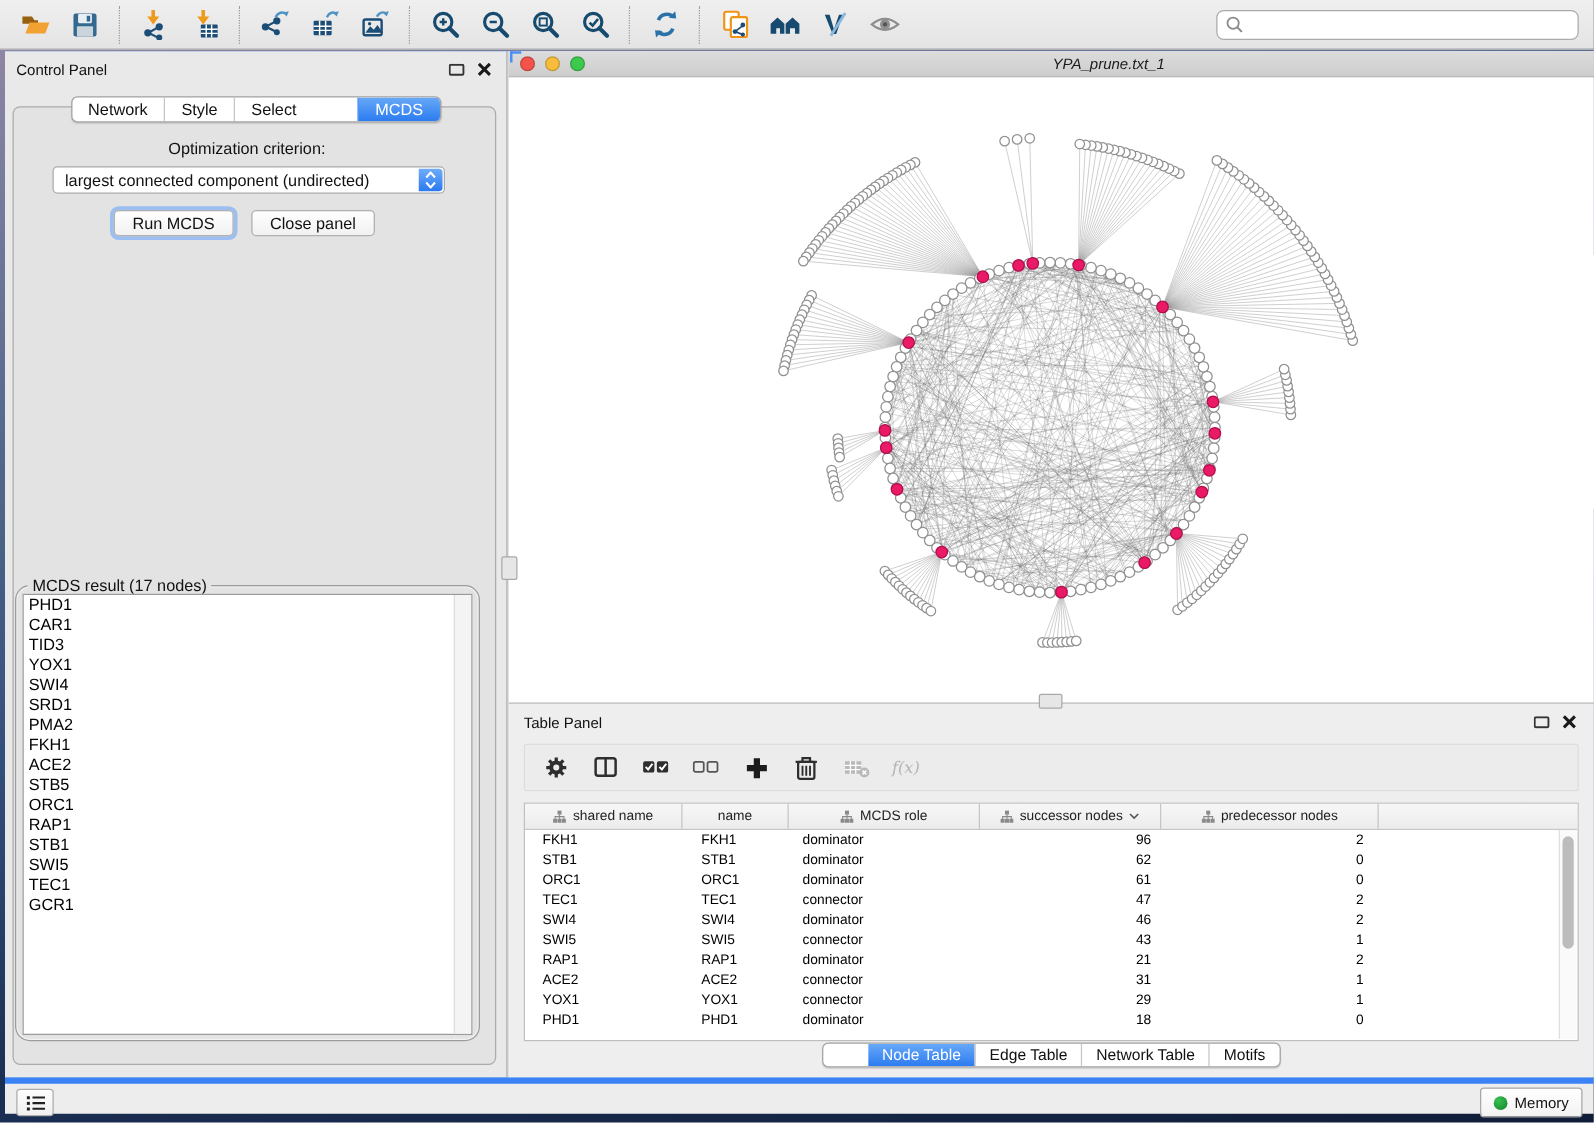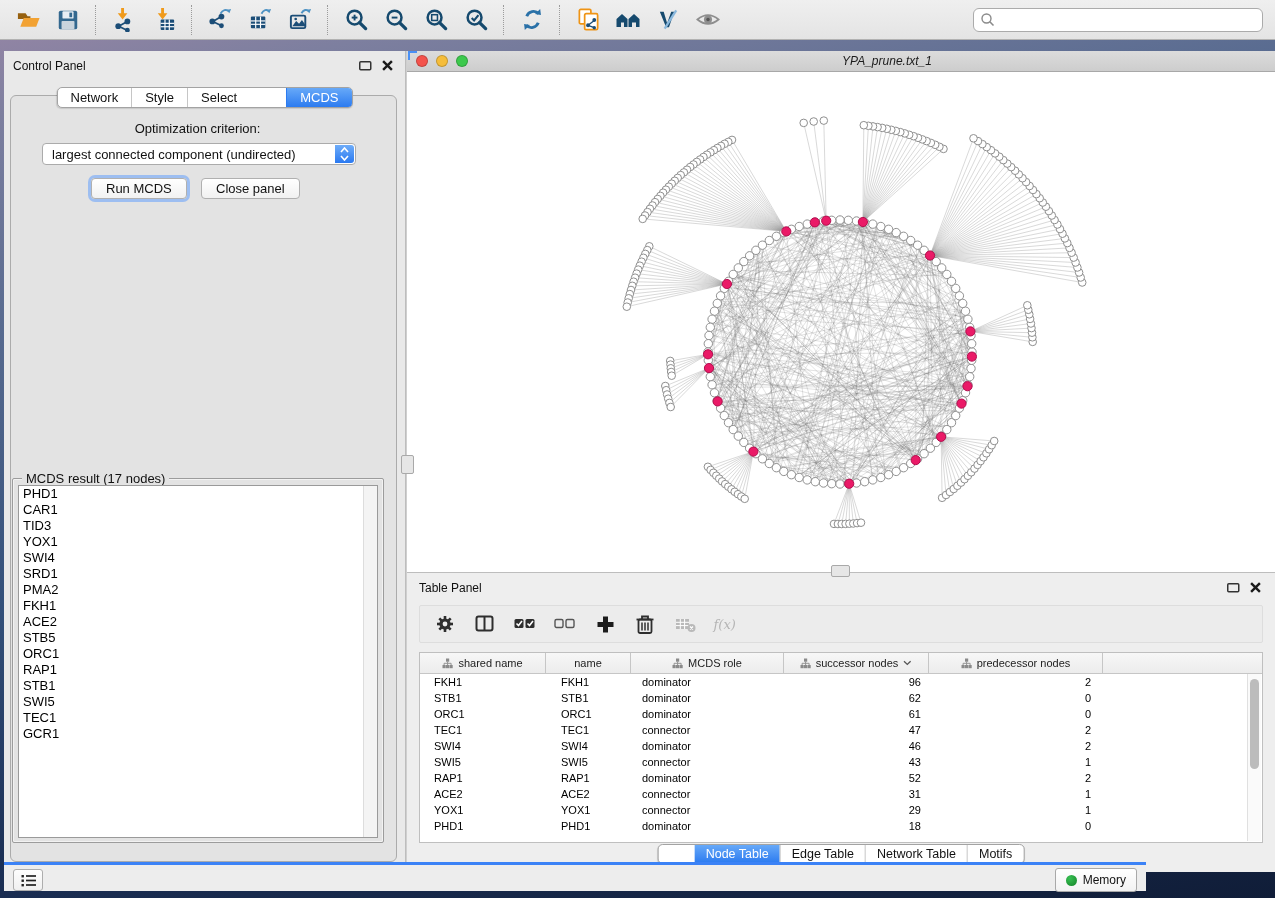--- a/index.html
+++ b/index.html
@@ -13,21 +13,21 @@
   
   #toolbar{left:0;top:0;width:1275px;height:40px;background:linear-gradient(#efefef,#e4e4e4);
     border-bottom:1px solid #b2b2b2;display:flex;align-items:center;padding-left:8px;box-sizing:border-box;}
   .ticon{width:40px;height:32px;display:flex;align-items:center;justify-content:center;flex:0 0 auto;}
   .tsep{width:1px;height:30px;border-left:1px dotted #9b9b9b;margin:0 7px;flex:0 0 auto;}
   #search-wrap{position:absolute;right:12px;top:8px;width:290px;height:24px;}
   #search-input{width:100%;height:100%;box-sizing:border-box;border:1px solid #ababab;border-radius:6px;
     background:#fff;padding:0 8px 0 26px;font-size:12px;outline:none;}
   #search-wrap svg{position:absolute;left:7px;top:4px;}
   
-  #main{left:4px;top:51px;width:1271px;height:821px;background:#3b82f6;}
+  #main{left:4px;top:41px;width:1271px;height:821px;background:#3b82f6;}
   
   #control-panel{left:0;top:0;width:401px;height:821px;background:#e9e9e9;}
   #cp-title{left:9px;top:8px;font-size:12px;color:#111;}
   .win-btns{position:absolute;display:flex;gap:10px;align-items:center;}
   #cp-btns{right:12px;top:9px;}
   .seg{display:flex;border:1px solid #a3a3a3;border-radius:5px;background:#fff;overflow:hidden;
     box-shadow:0 1px 1px rgba(0,0,0,.12);}
   .seg .s{padding:2px 13px;font-size:13px;color:#111;border-left:1px solid #c6c6c6;display:flex;
     align-items:center;justify-content:center;white-space:nowrap;}
   .seg .s:first-child{border-left:none;}
@@ -37,21 +37,21 @@
     border-radius:6px;box-sizing:border-box;}
   #opt-label{left:0;top:70px;width:387px;text-align:center;font-size:13px;color:#111;}
   #opt-select{left:38px;top:92px;width:314px;height:22px;background:#fff;border:1px solid #ababab;border-radius:4px;
     font-size:13px;color:#111;display:flex;align-items:center;padding-left:9px;box-sizing:border-box;}
   #opt-stepper{position:absolute;right:1px;top:1px;bottom:1px;width:19px;border-radius:0 3px 3px 0;
     background:linear-gradient(#6fadf9,#2a79f0);display:flex;flex-direction:column;align-items:center;justify-content:center;gap:2px;}
   .btn{background:linear-gradient(#ffffff,#f1f1f1);border:1px solid #b0b0b0;border-radius:4px;
     font-size:13px;color:#111;padding:0 14px;height:21px;display:flex;align-items:center;box-sizing:border-box;}
   #run-btn{left:87px;top:127px;box-shadow:0 0 0 3px rgba(110,165,250,.6);}
   #close-btn{left:197px;top:127px;}
-  #mcds-group{left:8px;top:427px;width:370px;height:363px;border:1px solid #9c9c9c;border-radius:2px;
+  #mcds-group{left:8px;top:427px;width:370px;height:363px;border:1px solid #9c9c9c;border-radius:12px;
     box-shadow:inset 0 0 0 1px rgba(255,255,255,.55);}
   #mcds-legend{position:absolute;left:9px;top:-8px;background:#e3e3e3;padding:0 4px;font-size:13px;color:#111;}
   #mcds-list{position:absolute;left:5px;top:6px;right:5px;bottom:4px;background:#fff;border:1px solid #9a9a9a;
     overflow:hidden;}
   #mcds-list .item{font-size:13px;line-height:16px;padding-left:4px;color:#000;}
   #mcds-scroll{position:absolute;right:0;top:0;bottom:0;width:13px;background:#f4f4f4;border-left:1px solid #ddd;}
   
   #v-splitter{left:401px;top:0;width:4px;height:821px;background:#cfcfcf;border-left:1px solid #bdbdbd;border-right:1px solid #bdbdbd;box-sizing:border-box;}
   #v-handle{left:397px;top:404px;width:11px;height:17px;background:#e6e6e6;border:1px solid #a9a9a9;border-radius:2px;z-index:4;}
   #h-handle{left:424px;top:514px;width:17px;height:10px;background:#e6e6e6;border:1px solid #a9a9a9;border-radius:2px;z-index:4;}
@@ -81,21 +81,21 @@
   .c0{width:126px;padding-left:14px;}
   .c1{width:85px;padding-left:15px;}
   .c2{width:153px;padding-left:11px;}
   .c3{width:145px;text-align:right;padding-right:8px;}
   .c4{width:174px;text-align:right;padding-right:12px;}
   #tbl-scroll{position:absolute;right:1px;top:21px;bottom:1px;width:13px;background:#fafafa;border-left:1px solid #e0e0e0;}
   #tbl-thumb{position:absolute;left:2px;top:5px;width:9px;height:90px;background:#bcbcbc;border-radius:5px;}
   #tbl-tabs{position:absolute;top:271px;left:50%;transform:translateX(-50%);}
   #tbl-tabs .s{font-size:12.5px;padding:2px 11px;}
   
-  #status-bar{left:4px;top:862px;width:1142px;height:29px;background:#ededed;border-top:3px solid #3b82f6;box-sizing:border-box;}
+  #status-bar{left:4px;top:862px;width:1271px;height:29px;background:#ededed;border-top:5px solid #3b82f6;box-sizing:border-box;}
   #list-btn{position:absolute;left:9px;top:4px;width:28px;height:20px;background:linear-gradient(#fdfdfd,#f0f0f0);
     border:1px solid #adadad;border-radius:3px;display:flex;align-items:center;justify-content:center;}
   #memory-btn{position:absolute;right:9px;top:3px;height:22px;background:linear-gradient(#ffffff,#f2f2f2);
     border:1px solid #a9a9a9;border-radius:3px;display:flex;align-items:center;gap:6px;padding:0 10px;font-size:12px;color:#111;}
   #memory-dot{width:11px;height:11px;border-radius:50%;background:radial-gradient(circle at 35% 30%,#37c052,#148329);}
 </style>
 </head>
 <body>
 
 <div id="toolbar" class="abs">
@@ -1343,21 +1343,21 @@
               <div class="cell c0">SWI5</div>
               <div class="cell c1">SWI5</div>
               <div class="cell c2">connector</div>
               <div class="cell c3">43</div>
               <div class="cell c4">1</div>
             </div>
             <div class="row">
               <div class="cell c0">RAP1</div>
               <div class="cell c1">RAP1</div>
               <div class="cell c2">dominator</div>
-              <div class="cell c3">52</div>
+              <div class="cell c3">21</div>
               <div class="cell c4">2</div>
             </div>
             <div class="row">
               <div class="cell c0">ACE2</div>
               <div class="cell c1">ACE2</div>
               <div class="cell c2">connector</div>
               <div class="cell c3">31</div>
               <div class="cell c4">1</div>
             </div>
             <div class="row">

